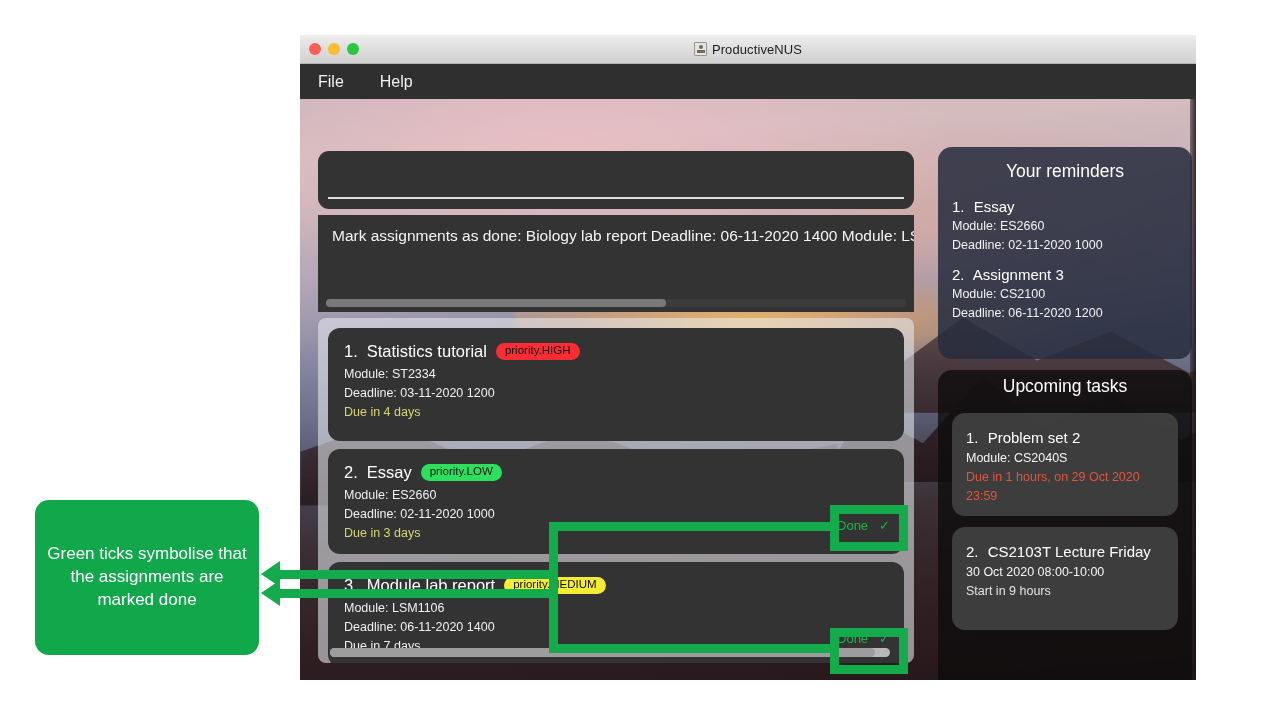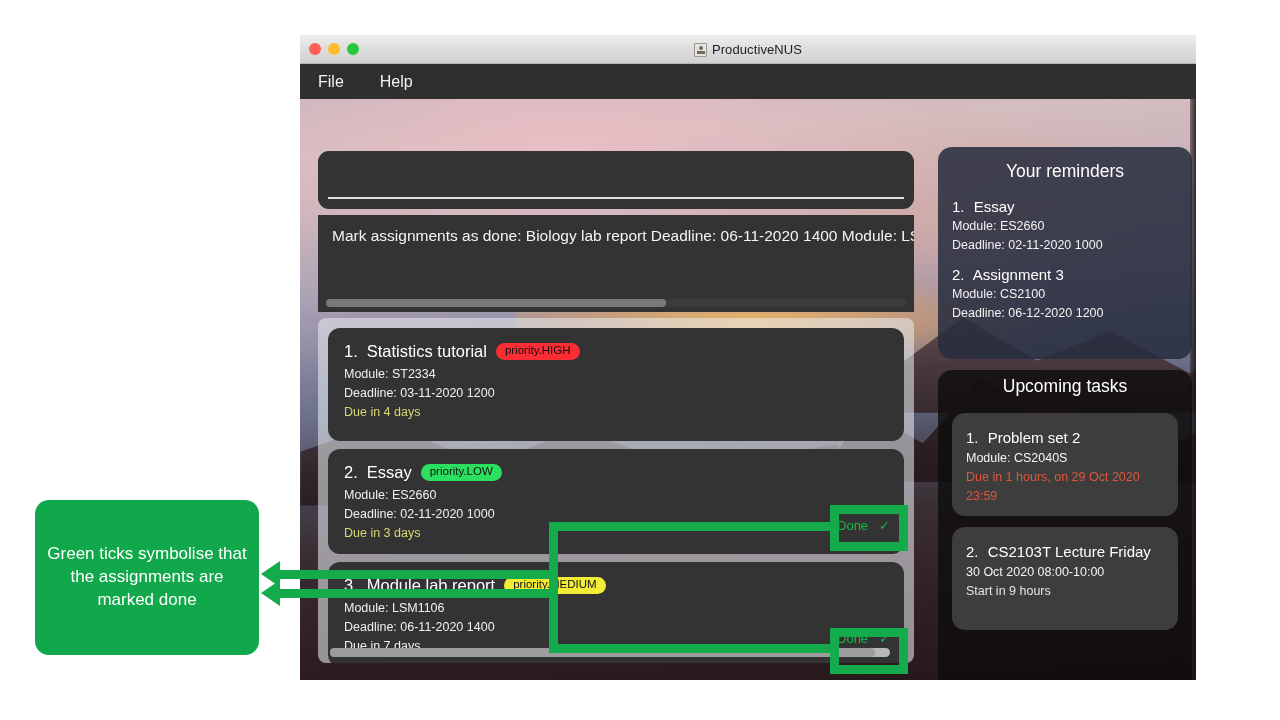--- a/index.html
+++ b/index.html
@@ -29,21 +29,21 @@
   }
   .traffic {
     display: flex; gap: 7px; margin-left: 9px;
   }
   .light { width: 12px; height: 12px; border-radius: 50%; }
   .light.red    { background: #ff5f57; }
   .light.yellow { background: #febc2e; }
   .light.green  { background: #28c840; }
   #title-center {
     position: absolute; left: 0; right: 0;
-    display: flex; justify-content: center; align-items: flex-end; gap: 5px;
+    display: flex; justify-content: center; align-items: flex-start; gap: 5px;
     pointer-events: none;
   }
   #title-icon {
     width: 13px; height: 14px;
     background: #e8e4dc;
     border: 1px solid #9a968f;
     border-radius: 1px;
     position: relative;
   }
   #title-icon::before {
@@ -404,21 +404,21 @@
           <div class="rem-line">Module: ES2660</div>
           <div class="rem-line">Deadline: 02-11-2020 1000</div>
         </div>
 
         <div class="rem-item">
           <div class="rem-title">
             <span class="idx">2.</span>
             <span>Assignment 3</span>
           </div>
           <div class="rem-line">Module: CS2100</div>
-          <div class="rem-line">Deadline: 06-12-2020 1200</div>
+          <div class="rem-line">Deadline: 06-11-2020 1200</div>
         </div>
       </div>
 
       <div id="upcoming-panel">
         <div class="panel-heading">Upcoming tasks</div>
 
         <div class="up-card">
           <div class="up-title">
             <span class="idx">1.</span>
             <span>Problem set 2</span>

